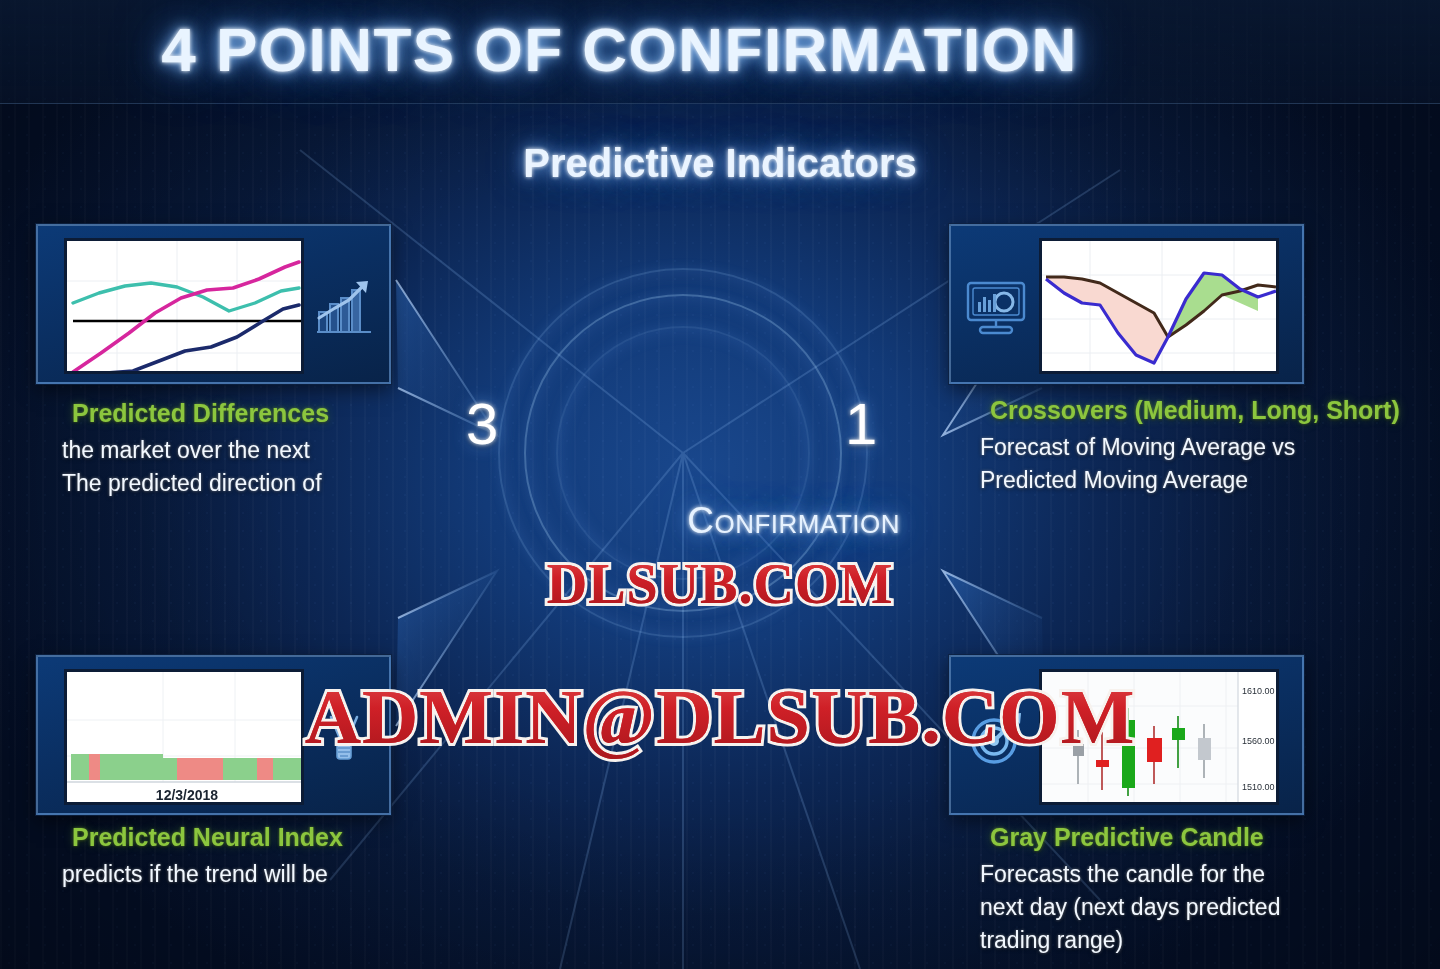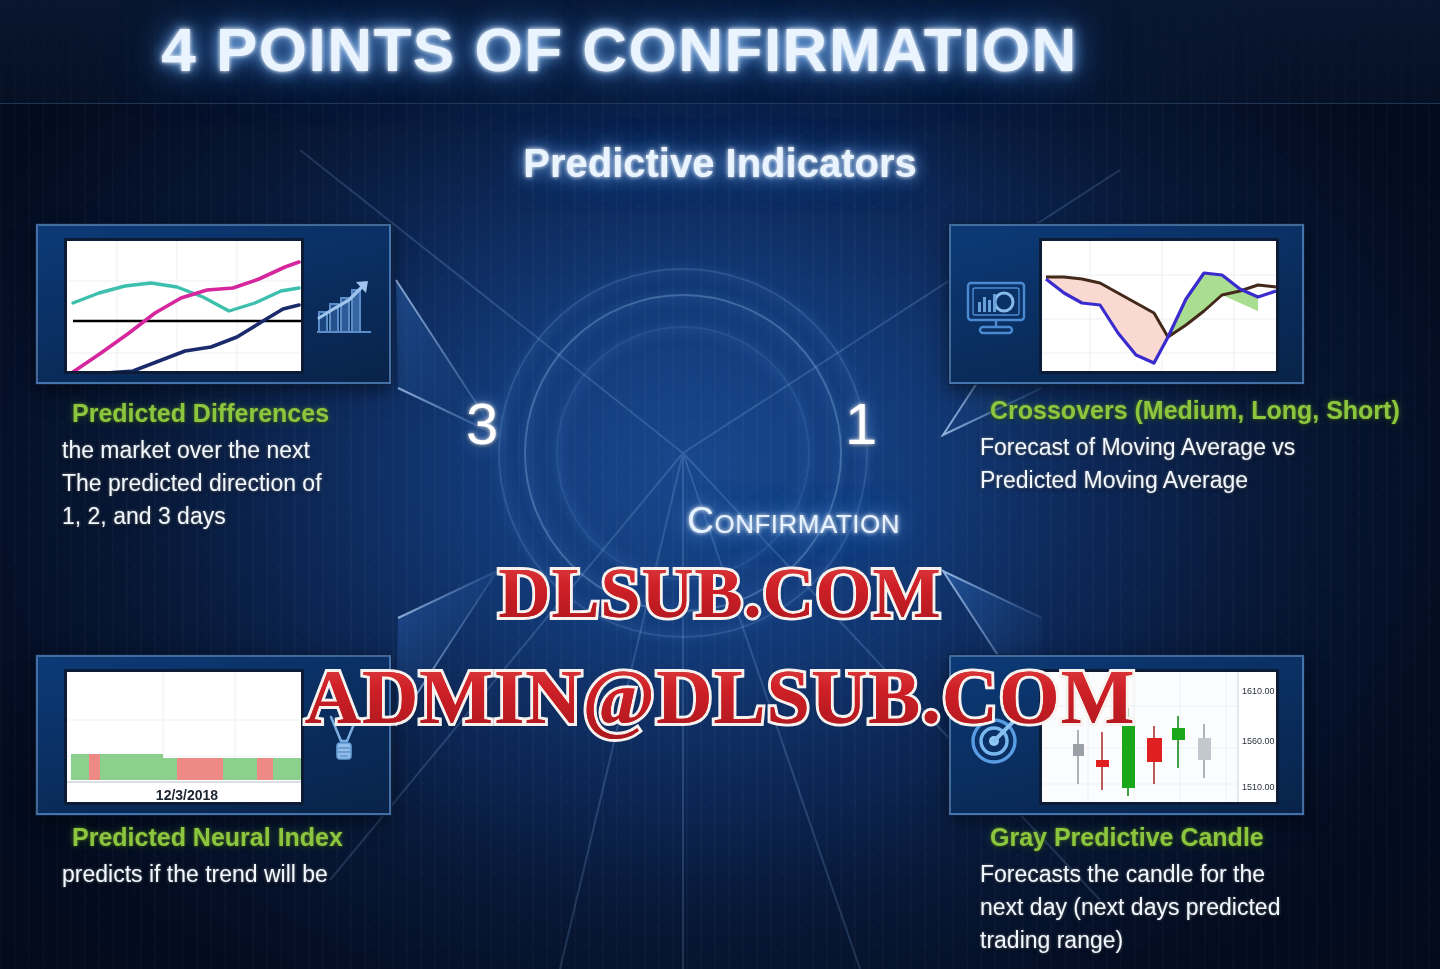--- a/index.html
+++ b/index.html
@@ -152,22 +152,22 @@
   }
   .wm-inner {
     position: absolute; width: 1440px; text-align: center;
     font-family: "Liberation Serif", serif;
     font-weight: bold; letter-spacing: 1px; white-space: nowrap;
     background: linear-gradient(180deg, #e04a4a 0%, #cf2027 40%, #a8161c 100%);
     -webkit-background-clip: text; background-clip: text;
     color: transparent;
     text-shadow: none;
   }
-  .wm1, .wm1i { left: 0; top: 552px; font-size: 72px; }
-  .wm2, .wm2i { left: 0; top: 652px; font-size: 78px; }
+  .wm1, .wm1i { left: 0; top: 552px; font-size: 56px; }
+  .wm2, .wm2i { left: 0; top: 672px; font-size: 78px; }
 </style>
 </head>
 <body>
 
 <div class="bg"></div>
 <div class="bg-stripes"></div>
 <div class="bg-dots"></div>
 
 <svg class="rays" viewBox="0 0 1440 969">
   <defs>
@@ -253,21 +253,20 @@
       <path d="M8 44 L24 34 L38 26 L54 10" fill="none" stroke="#a8cdf5" stroke-width="3.2" stroke-linecap="round"></path>
       <path d="M45 8 L57 7 L55 19 Z" fill="#a8cdf5"></path>
     </svg>
   </div>
 </div>
 <div class="caption left cap-tl">
   <div class="cap-title">Predicted Differences</div>
   <div class="cap-body">
     <span>the market over the next</span>
     <span>The predicted direction of</span>
-    <span>1, 2, and 3 days</span>
   </div>
 </div>
 
 <div class="card tr">
   <div class="chartbox">
     <svg viewBox="0 0 240 136" width="240" height="136" preserveAspectRatio="none">
       <rect x="0" y="0" width="240" height="136" fill="#ffffff"></rect>
       <g stroke="#ebeef2" stroke-width="1">
         <line x1="48" y1="0" x2="48" y2="136"></line>
         <line x1="120" y1="0" x2="120" y2="136"></line>

